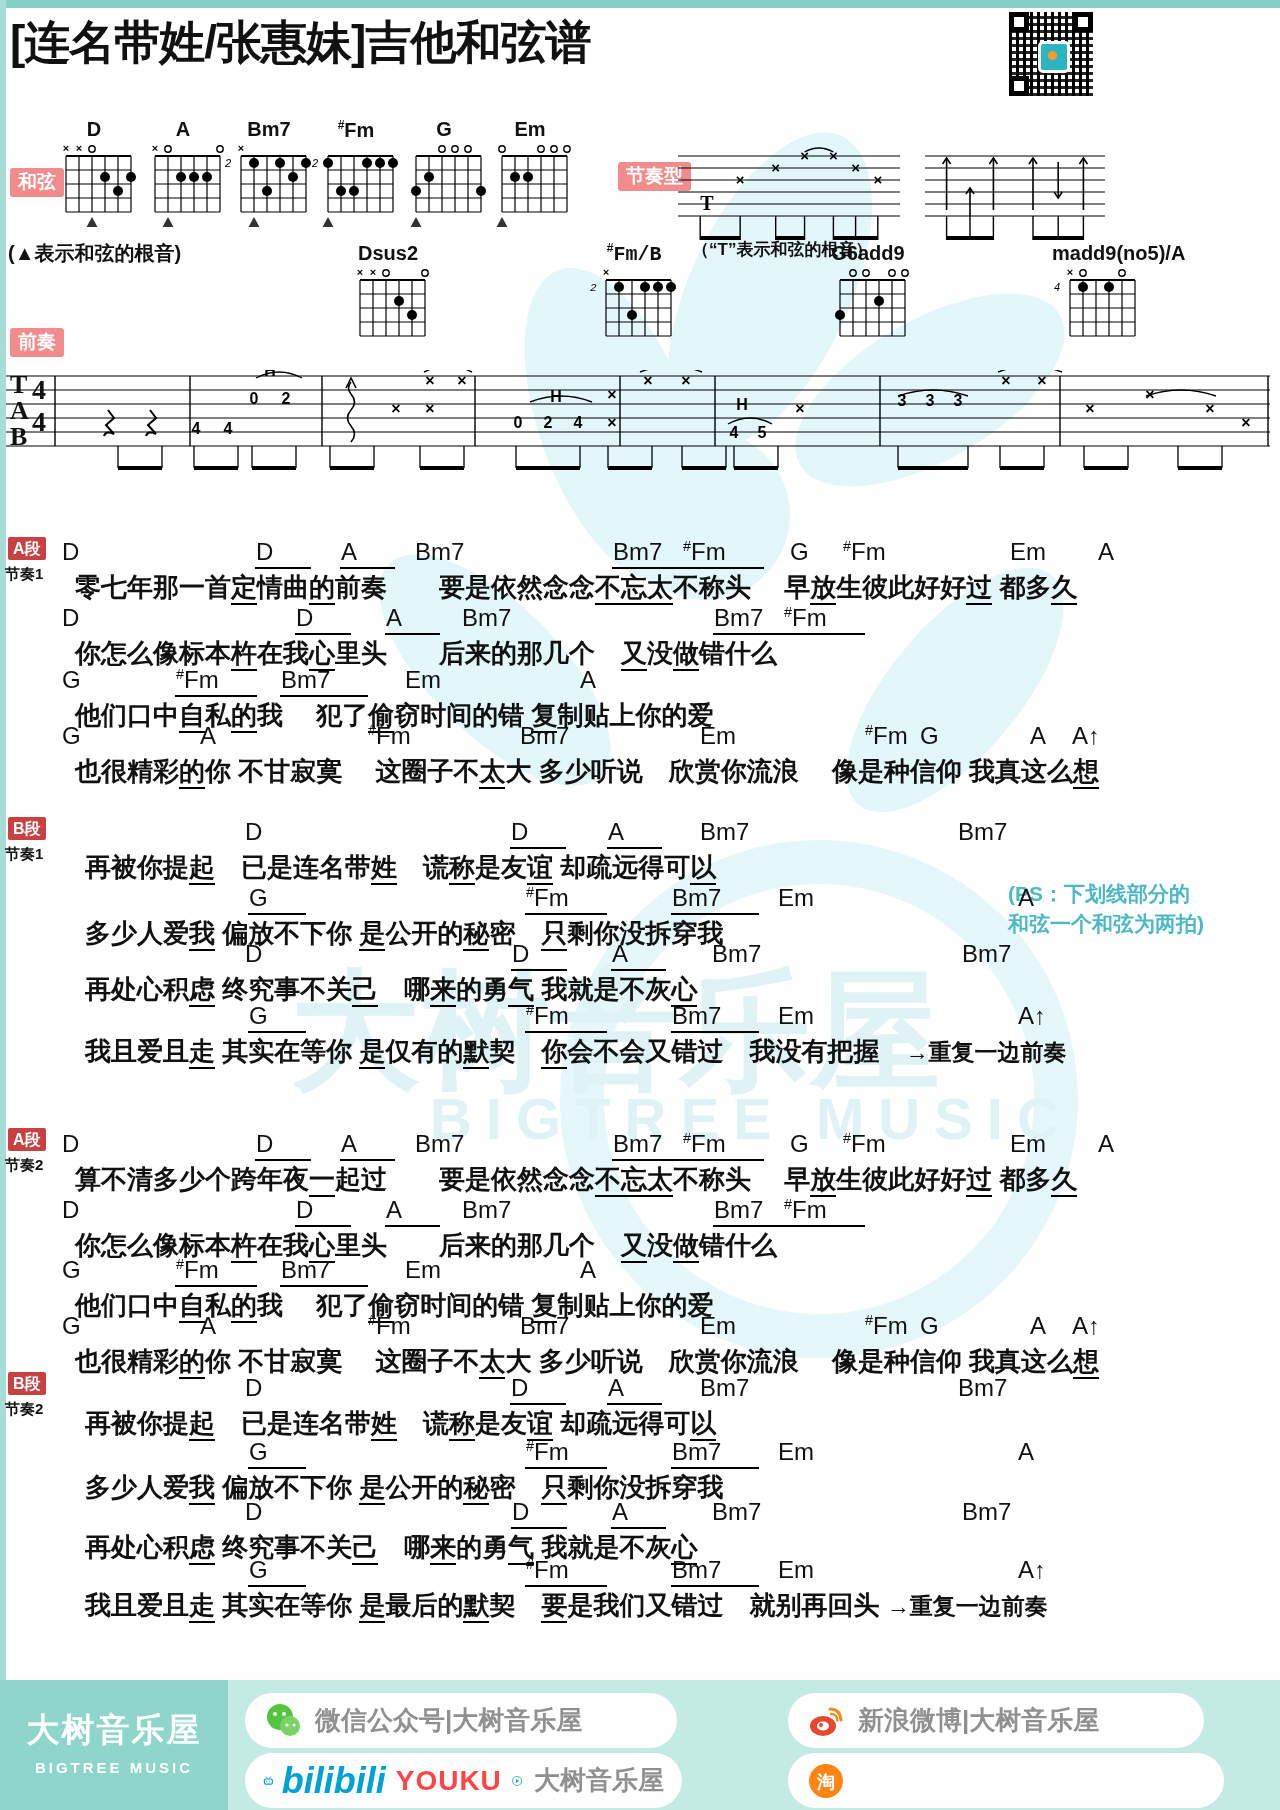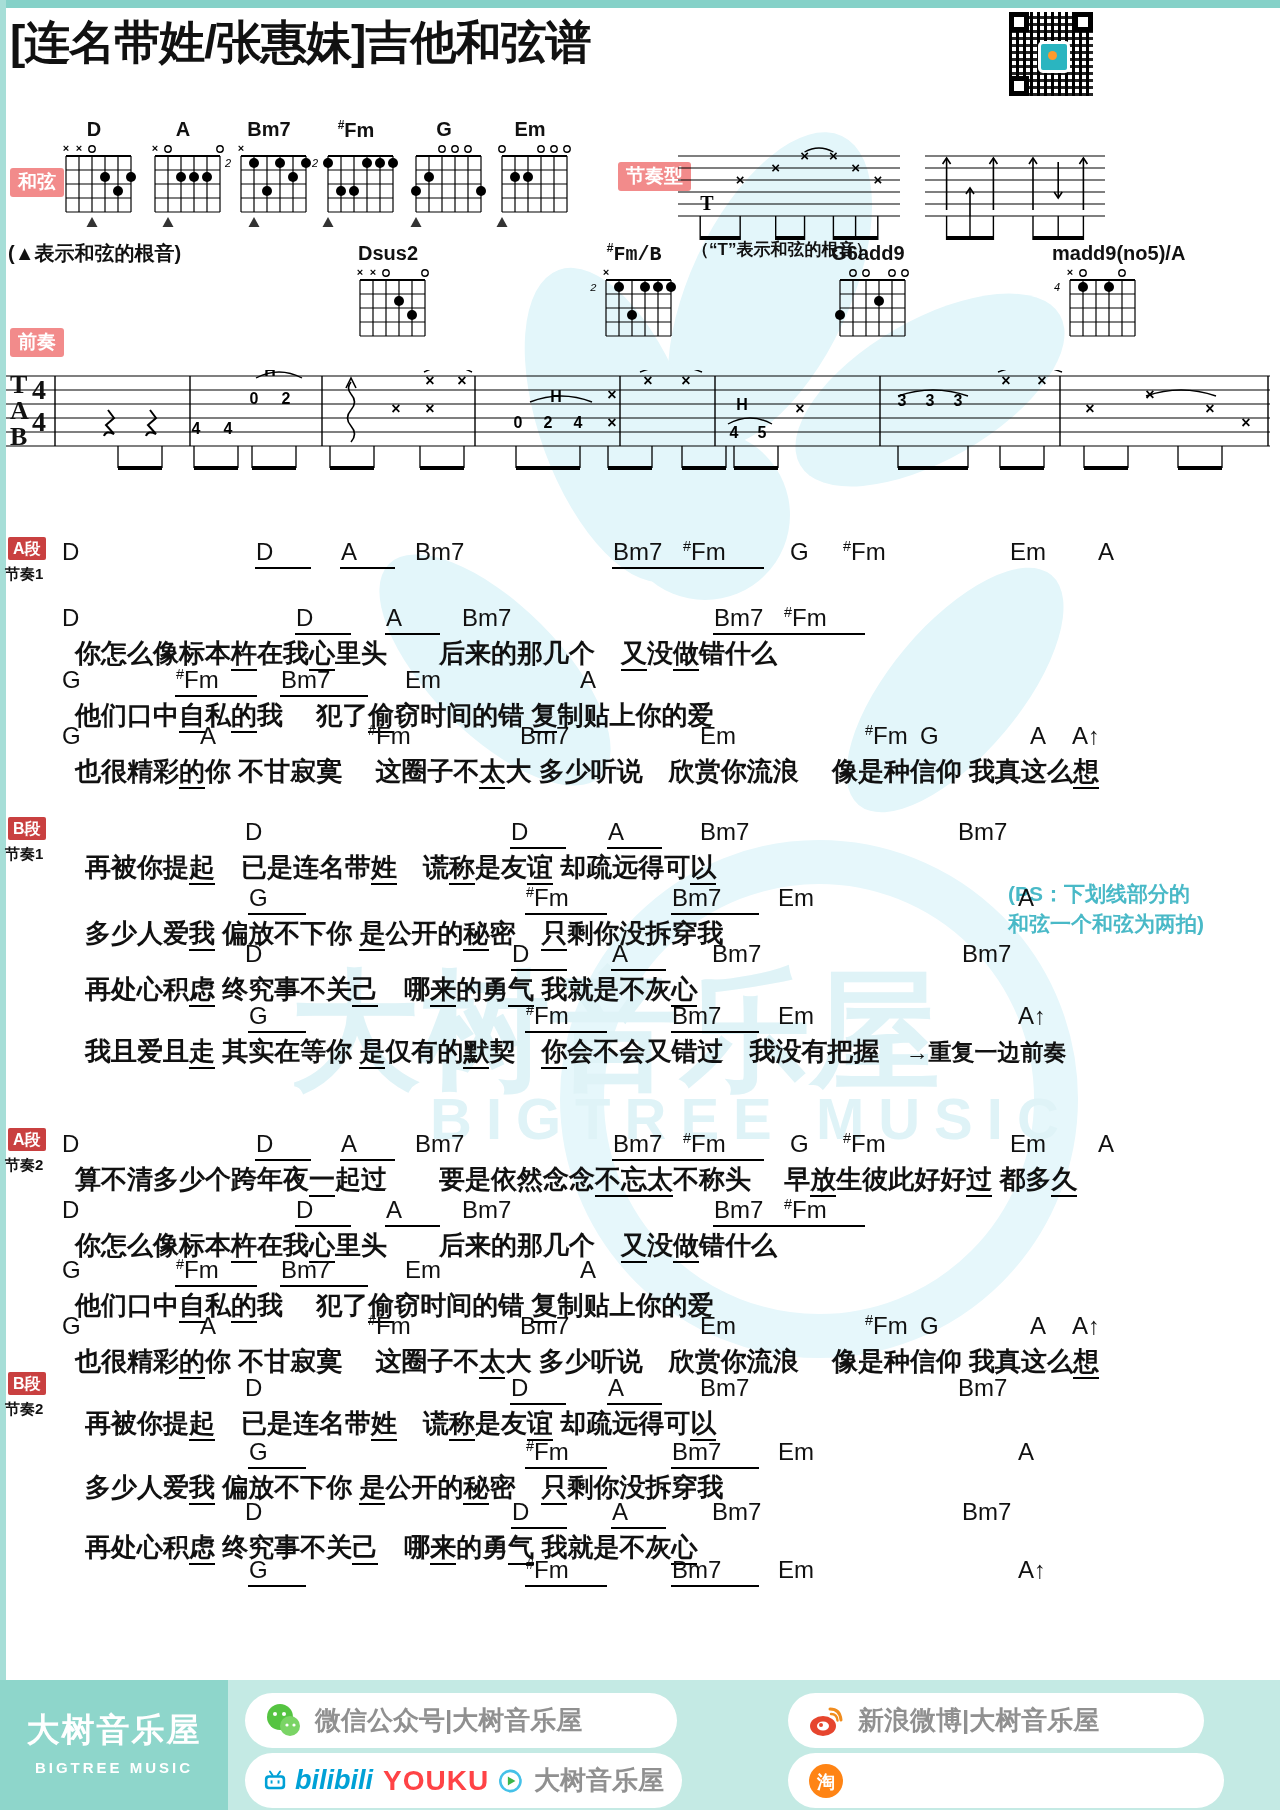--- a/index.html
+++ b/index.html
@@ -26,21 +26,21 @@
   .cdg-label sup{font-size:60%;}
   .tabletter{font-size:26px;font-weight:bold;font-family:"Liberation Serif","DejaVu Serif",serif;}
   .tabtime{font-size:28px;font-weight:bold;font-family:"Liberation Serif","DejaVu Serif",serif;}
   .footer{position:absolute;left:0;top:1680px;width:1280px;height:130px;background:#c4eae4;z-index:3;}
   .brand{position:absolute;left:0;top:0;width:228px;height:130px;background:#8ed6cb;color:#fff;text-align:center;}
   .brand-zh{font-size:33px;font-weight:bold;margin-top:28px;letter-spacing:2px;}
   .brand-en{font-size:15px;font-weight:bold;letter-spacing:3px;margin-top:6px;}
   .pill{position:absolute;background:#fff;border-radius:28px;height:55px;display:flex;align-items:center;
         padding:0 18px;box-sizing:border-box;color:#909090;font-size:26px;font-weight:bold;white-space:nowrap;}
   .pill .ptxt{margin-left:12px;}
-  .bili{color:#00a1d6;font-weight:bold;font-size:27px;font-style:italic;margin-left:8px;}
+  .bili{color:#00a1d6;font-weight:bold;font-size:36px;font-style:italic;margin-left:8px;}
   .youku{color:#ff4346;font-weight:bold;font-size:28px;margin-left:10px;letter-spacing:1px;}
   .qr{position:absolute;left:1005px;top:8px;width:92px;height:92px;background:#fff;z-index:2;}
   .qrpat{position:absolute;left:4px;top:4px;width:84px;height:84px;
      background:
        repeating-linear-gradient(0deg, rgba(0,0,0,.85) 0 3px, transparent 3px 7px),
        repeating-linear-gradient(90deg, #000 0 3px, #fff 3px 7px);}
   .qrf{position:absolute;width:20px;height:20px;border:5px solid #000;background:#fff;box-sizing:border-box;}
   .qrc{position:absolute;left:33px;top:33px;width:26px;height:26px;background:#2ab5c0;border-radius:5px;border:3px solid #fff;}
   .qrc:after{content:"";position:absolute;left:7px;top:7px;width:9px;height:9px;background:#ff9a2a;border-radius:50%;}
   .wm-petal{position:absolute;background:#e3f6fa;border-radius:50%;}
@@ -494,20 +494,21 @@
     <span class="chord" style="left: 62px; top: 538px;">D</span>
     <span class="chord u" style="left: 255px; top: 538px;">D</span>
     <span class="chord u" style="left: 340px; top: 538px;">A</span>
     <span class="chord" style="left: 415px; top: 538px;">Bm7</span>
     <span class="chord u" style="left: 612px; top: 538px;">Bm7</span>
     <span class="chord u" style="left: 682px; top: 538px;"><sup>#</sup>Fm</span>
     <span class="chord" style="left: 790px; top: 538px;">G</span>
     <span class="chord" style="left: 843px; top: 538px;"><sup>#</sup>Fm</span>
     <span class="chord" style="left: 1010px; top: 538px;">Em</span>
     <span class="chord" style="left: 1098px; top: 538px;">A</span>
+    <div class="lyr" style="left: 75px; top: 570px;"><span>零七年那一首</span><span class="u">定</span><span>情曲</span><span class="u">的</span><span>前奏　　要是依然念念</span><span class="u">不忘太</span><span>不称头　 早</span><span class="u">放</span><span>生彼此好好</span><span class="u">过</span><span> 都多</span><span class="u">久</span></div>
     <span class="chord" style="left: 62px; top: 604px;">D</span>
     <span class="chord u" style="left: 295px; top: 604px;">D</span>
     <span class="chord u" style="left: 385px; top: 604px;">A</span>
     <span class="chord" style="left: 462px; top: 604px;">Bm7</span>
     <span class="chord u" style="left: 713px; top: 604px;">Bm7</span>
     <span class="chord u" style="left: 783px; top: 604px;"><sup>#</sup>Fm</span>
     <div class="lyr" style="left: 75px; top: 636px;"><span>你怎么像标本</span><span class="u">杵</span><span>在我</span><span class="u">心</span><span>里头　　后来的那几个　</span><span class="u">又</span><span>没</span><span class="u">做</span><span>错什么</span></div>
     <span class="chord" style="left: 62px; top: 666px;">G</span>
     <span class="chord u" style="left: 175px; top: 666px;"><sup>#</sup>Fm</span>
     <span class="chord u" style="left: 280px; top: 666px;">Bm7</span>
@@ -604,13 +605,14 @@
     <span class="chord u" style="left: 511px; top: 1498px;">D</span>
     <span class="chord u" style="left: 611px; top: 1498px;">A</span>
     <span class="chord" style="left: 712px; top: 1498px;">Bm7</span>
     <span class="chord" style="left: 962px; top: 1498px;">Bm7</span>
     <div class="lyr" style="left: 85px; top: 1530px;"><span>再处心积</span><span class="u">虑</span><span> 终究事不关</span><span class="u">己</span><span>　哪</span><span class="u">来</span><span>的勇</span><span class="u">气</span><span> 我就是不灰</span><span class="u">心</span></div>
     <span class="chord u" style="left: 248px; top: 1556px;">G</span>
     <span class="chord u" style="left: 525px; top: 1556px;"><sup>#</sup>Fm</span>
     <span class="chord u" style="left: 671px; top: 1556px;">Bm7</span>
     <span class="chord" style="left: 778px; top: 1556px;">Em</span>
     <span class="chord" style="left: 1018px; top: 1556px;">A↑</span>
+    <div class="lyr" style="left: 85px; top: 1588px;"><span>我且爱且</span><span class="u">走</span><span> 其实在等你 </span><span class="u">是</span><span>最后的</span><span class="u">默</span><span>契　</span><span class="u">要</span><span>是我们又错过　就别再回头 </span><span class="rep">→重复一边前奏</span></div>
   </div>
 
 </body></html>

